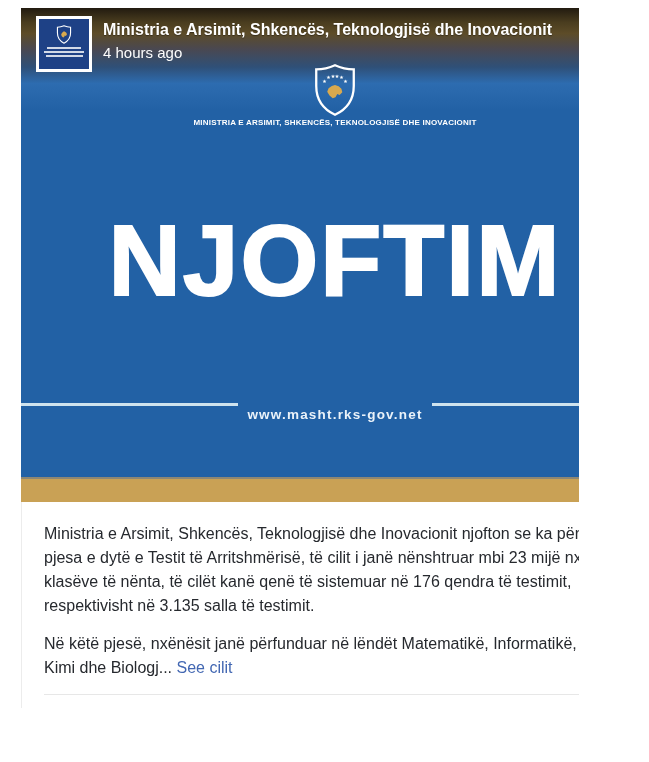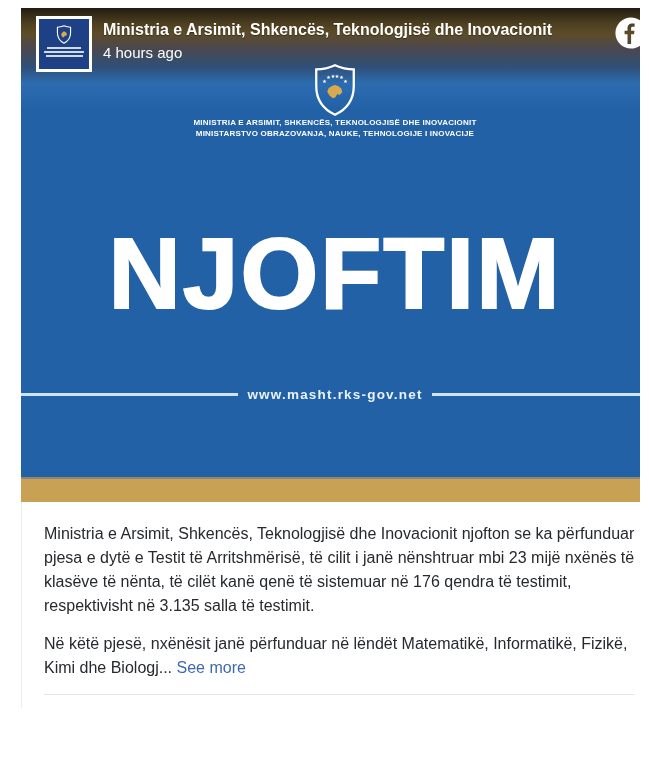--- a/index.html
+++ b/index.html
@@ -1,17 +1,17 @@
 <!DOCTYPE html>
 <html><head>
 <meta charset="utf-8">
 <style>
   html,body{margin:0;padding:0;background:#fff;}
   body{font-family:"Liberation Sans",sans-serif;}
-  .page{position:relative;width:640px;height:762px;background:#fff;overflow:hidden;}
+  .page{position:relative;width:579px;height:762px;background:#fff;overflow:hidden;}
   .post-card{position:absolute;left:21px;top:8px;width:628px;}
 
   
   .image-area{position:relative;width:628px;height:494px;background:#2261a5;overflow:hidden;}
   .header-overlay{position:absolute;left:0;top:0;width:100%;height:102px;
     background:linear-gradient(180deg,#221b10 0%,#4a3d1f 14%,#5d4c28 25%,#4a4850 40%,#2f5078 58%,#2d6cb0 74%,#2261a5 100%);}
   .avatar{position:absolute;left:15px;top:8px;width:50px;height:50px;background:#1e4186;
     border:3px solid #fff;box-sizing:content-box;display:flex;flex-direction:column;align-items:center;}
   .avatar svg{margin-top:6px;}
   .avatar-bars{margin-top:3px;display:flex;flex-direction:column;align-items:center;gap:2px;width:100%;}
@@ -21,24 +21,24 @@
   .avatar-bars i:nth-child(3){width:37px;}
   .page-name{position:absolute;left:82px;top:12px;width:512px;color:#fff;font-size:16px;font-weight:bold;
     line-height:20px;white-space:nowrap;text-shadow:0 1px 1px rgba(0,0,0,.4);}
   .post-time{position:absolute;left:82px;top:37px;color:#fdfdfd;font-size:15px;line-height:16px;}
   .fb-logo{position:absolute;left:593px;top:8px;width:34px;height:34px;cursor:pointer;}
 
   .emblem{position:absolute;left:50%;top:55px;transform:translateX(-50%);}
   .org-lines{position:absolute;left:0;top:110px;width:100%;text-align:center;color:#fff;
     font-size:8px;font-weight:bold;line-height:10.5px;letter-spacing:.2px;}
   .headline{position:absolute;left:0;top:202px;width:100%;text-align:center;color:#fff;
-    font-size:100px;font-weight:bold;line-height:1;letter-spacing:2px;margin-top:13px;-webkit-text-stroke:2px #fff;}
+    font-size:100px;font-weight:bold;line-height:1;letter-spacing:2px;-webkit-text-stroke:2px #fff;}
   .url-row{position:absolute;left:0;top:379px;width:100%;display:flex;align-items:center;gap:9px;}
   .url-line{flex:1;height:3px;background:#cfe3ee;}
-  .url-text{color:#eaf2f9;font-size:13.5px;font-weight:bold;letter-spacing:1.2px;white-space:nowrap;}
+  .url-text{color:#eaf2f9;font-size:13.5px;font-weight:bold;letter-spacing:1.2px;white-space:nowrap;margin-top:20px;}
   .gold-strip{position:absolute;left:0;bottom:0;width:100%;height:25px;background:#c9a155;
     border-top:2px solid rgba(110,122,133,.65);box-sizing:border-box;}
 
   
   .post-body{background:#fff;border-left:1px solid #ececec;padding:20px 14px 13px 22px;
     color:#26292e;font-size:16px;line-height:24px;}
   .post-body p{margin:0 0 14px;}
   .see-more{color:#4267b2;cursor:pointer;text-decoration:none;}
   .divider{height:1px;background:#e7e7e7;margin:8px 0 0 0;}
 </style>
@@ -76,34 +76,33 @@
         <text x="36" y="36" font-size="11" fill="#fff" text-anchor="middle">★</text>
         <text x="45.5" y="32" font-size="11" fill="#fff" text-anchor="middle">★</text>
         <text x="54.5" y="32" font-size="11" fill="#fff" text-anchor="middle">★</text>
         <text x="64" y="36" font-size="11" fill="#fff" text-anchor="middle">★</text>
         <text x="73" y="44" font-size="11" fill="#fff" text-anchor="middle">★</text>
         <polygon points="50 48 58 51 64 56 66 64 60 70 55 68 51 75 45 77 38 71 33 63 36 55 43 50" fill="#d9a94e"></polygon>
       </svg>
 
       <div class="org-lines">
         <div>MINISTRIA E ARSIMIT, SHKENCËS, TEKNOLOGJISË DHE INOVACIONIT</div>
-        <div>MINISTARSTVO OBRAZOVANJA, NAUKE, TEHNOLOGIJE I INOVACIJE</div>
       </div>
 
       <div class="headline">NJOFTIM</div>
 
       <div class="url-row">
         <span class="url-line"></span>
         <span class="url-text">www.masht.rks-gov.net</span>
         <span class="url-line"></span>
       </div>
 
       <div class="gold-strip"></div>
     </div>
 
     <div class="post-body">
       <p>Ministria e Arsimit, Shkencës, Teknologjisë dhe Inovacionit njofton se ka përfunduar pjesa e dytë e Testit të Arritshmërisë, të cilit i janë nënshtruar mbi 23 mijë nxënës të klasëve të nënta, të cilët kanë qenë të sistemuar në 176 qendra të testimit, respektivisht në 3.135 salla të testimit.</p>
-      <p><span>Në këtë pjesë, nxënësit janë përfunduar në lëndët Matematikë, Informatikë, Fizikë, Kimi dhe Biologj... </span><a class="see-more">See more</a></p>
+      <p><span>Në këtë pjesë, nxënësit janë përfunduar në lëndët Matematikë, Informatikë, Fizikë, Kimi dhe Biologj... </span><a class="see-more">See cilit</a></p>
       <div class="divider"></div>
     </div>
 
   </div>
 </div>
 
 </body></html>

